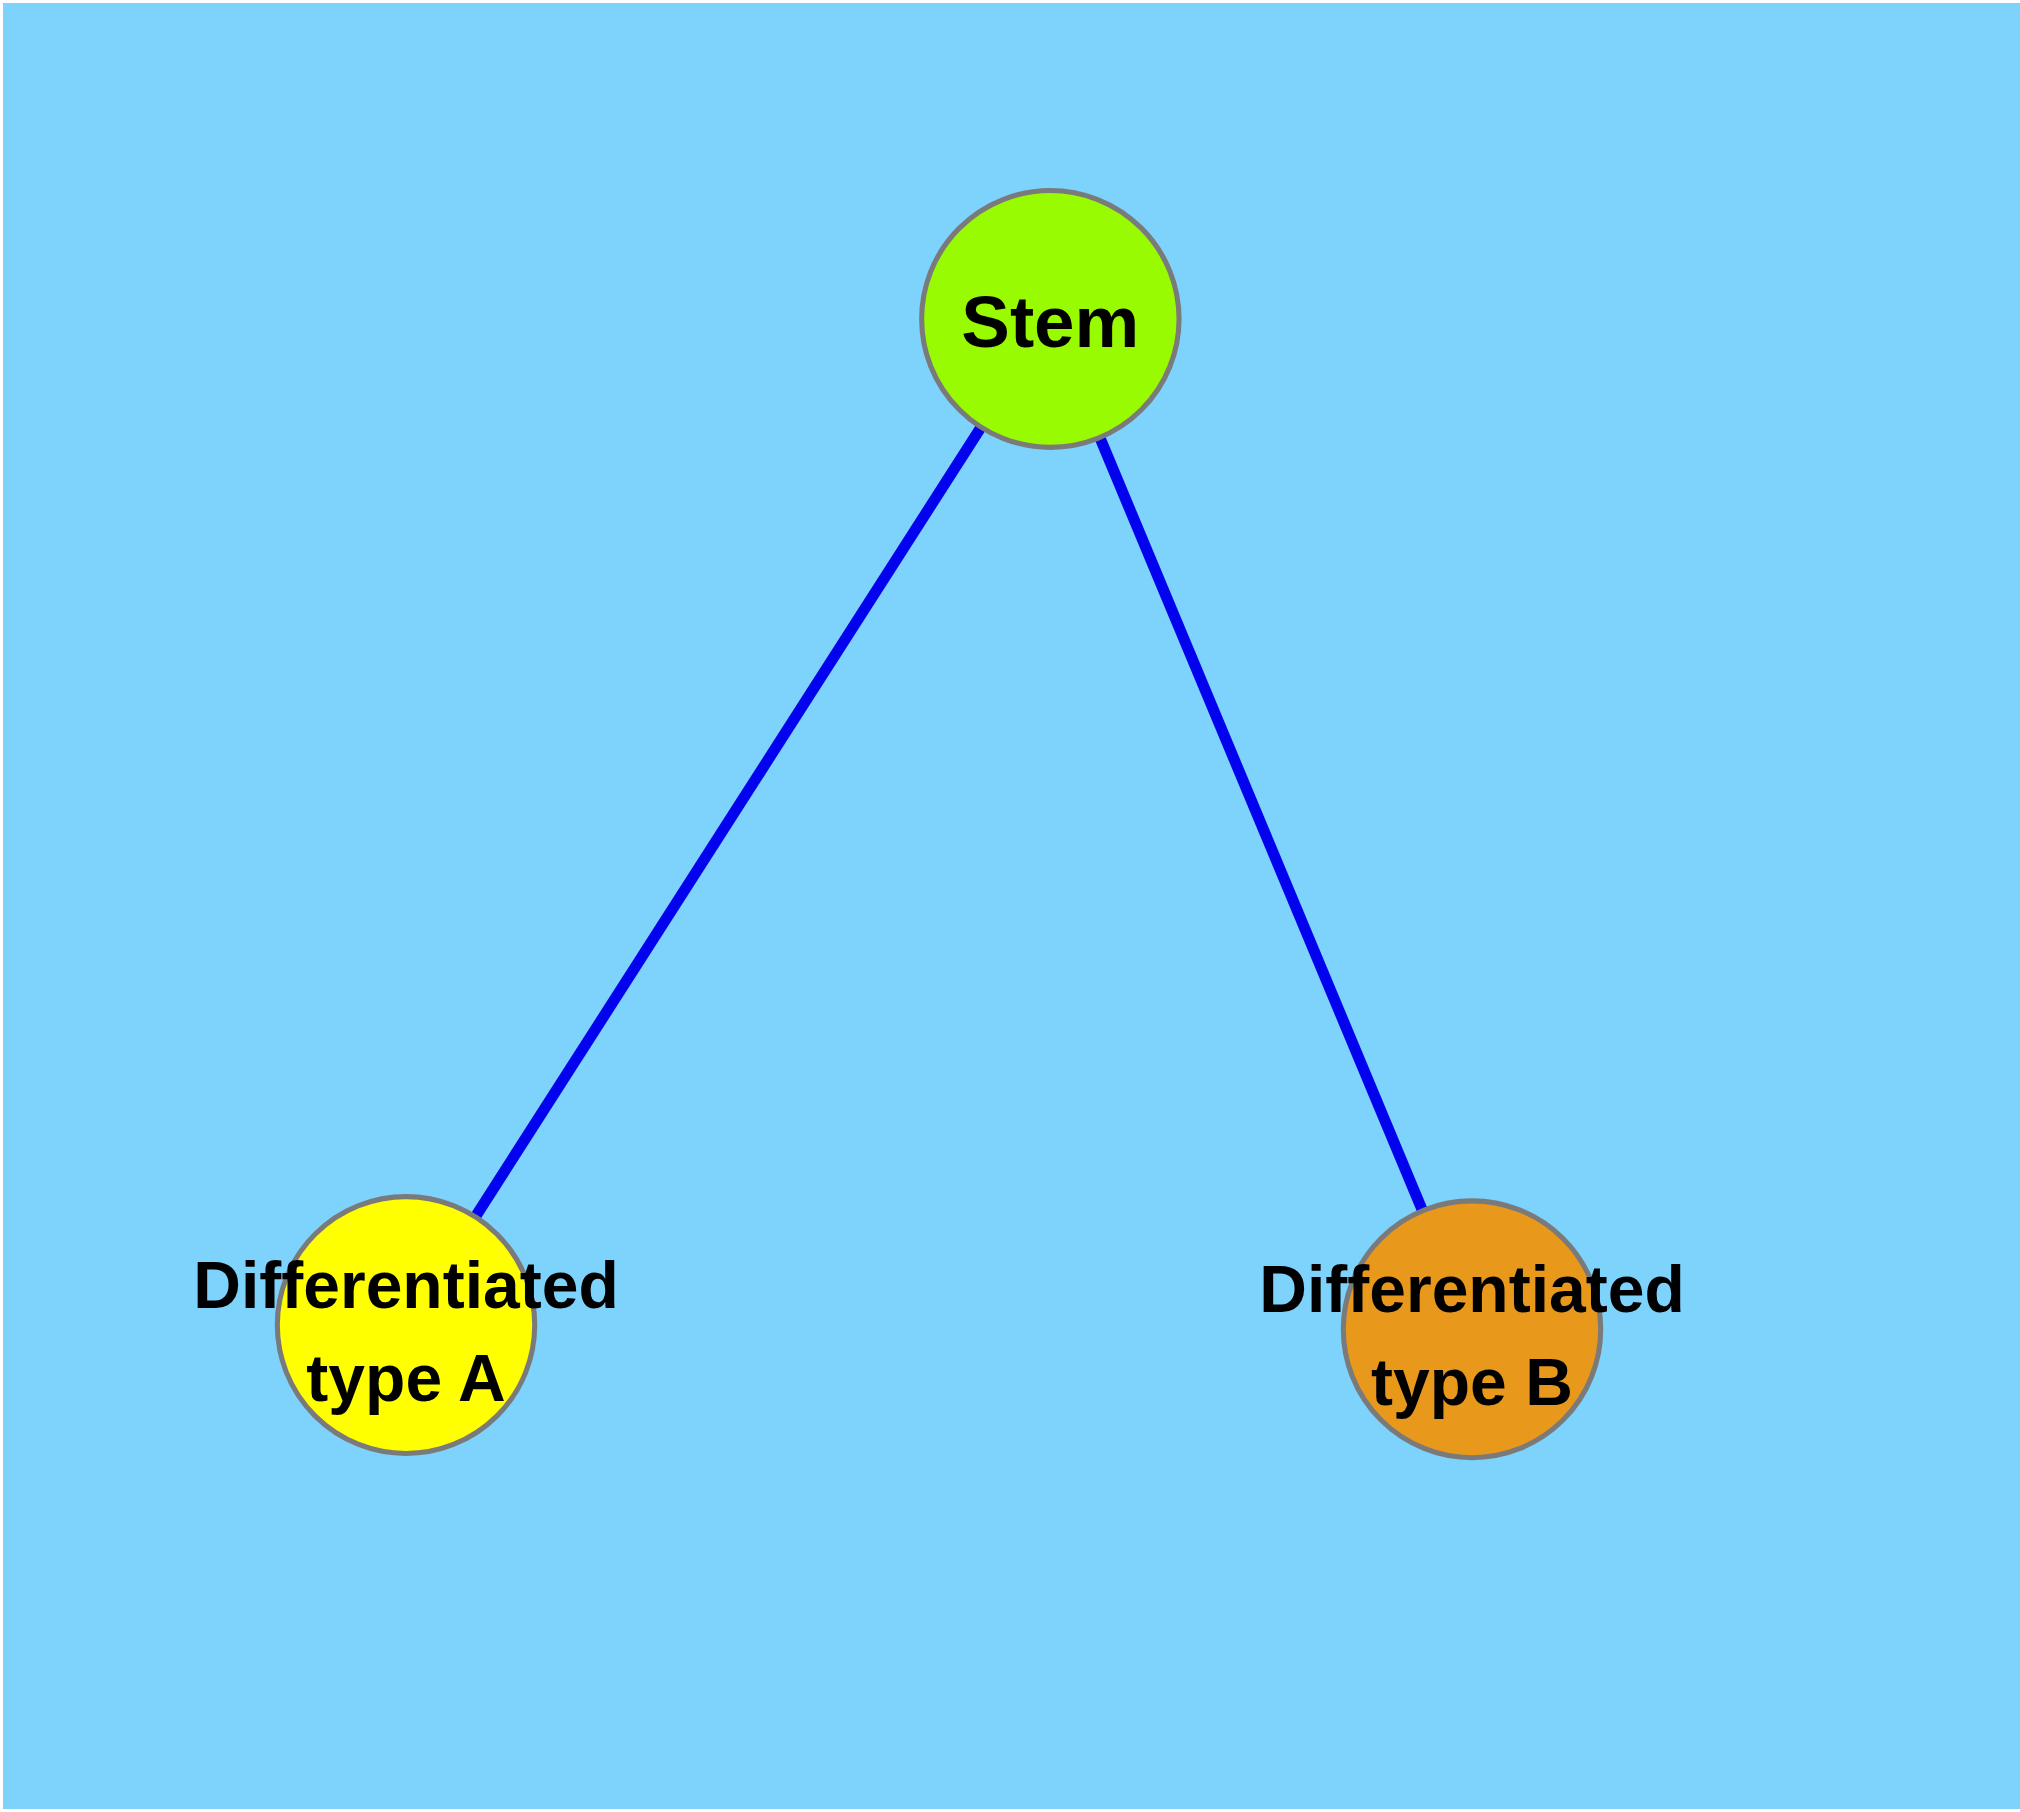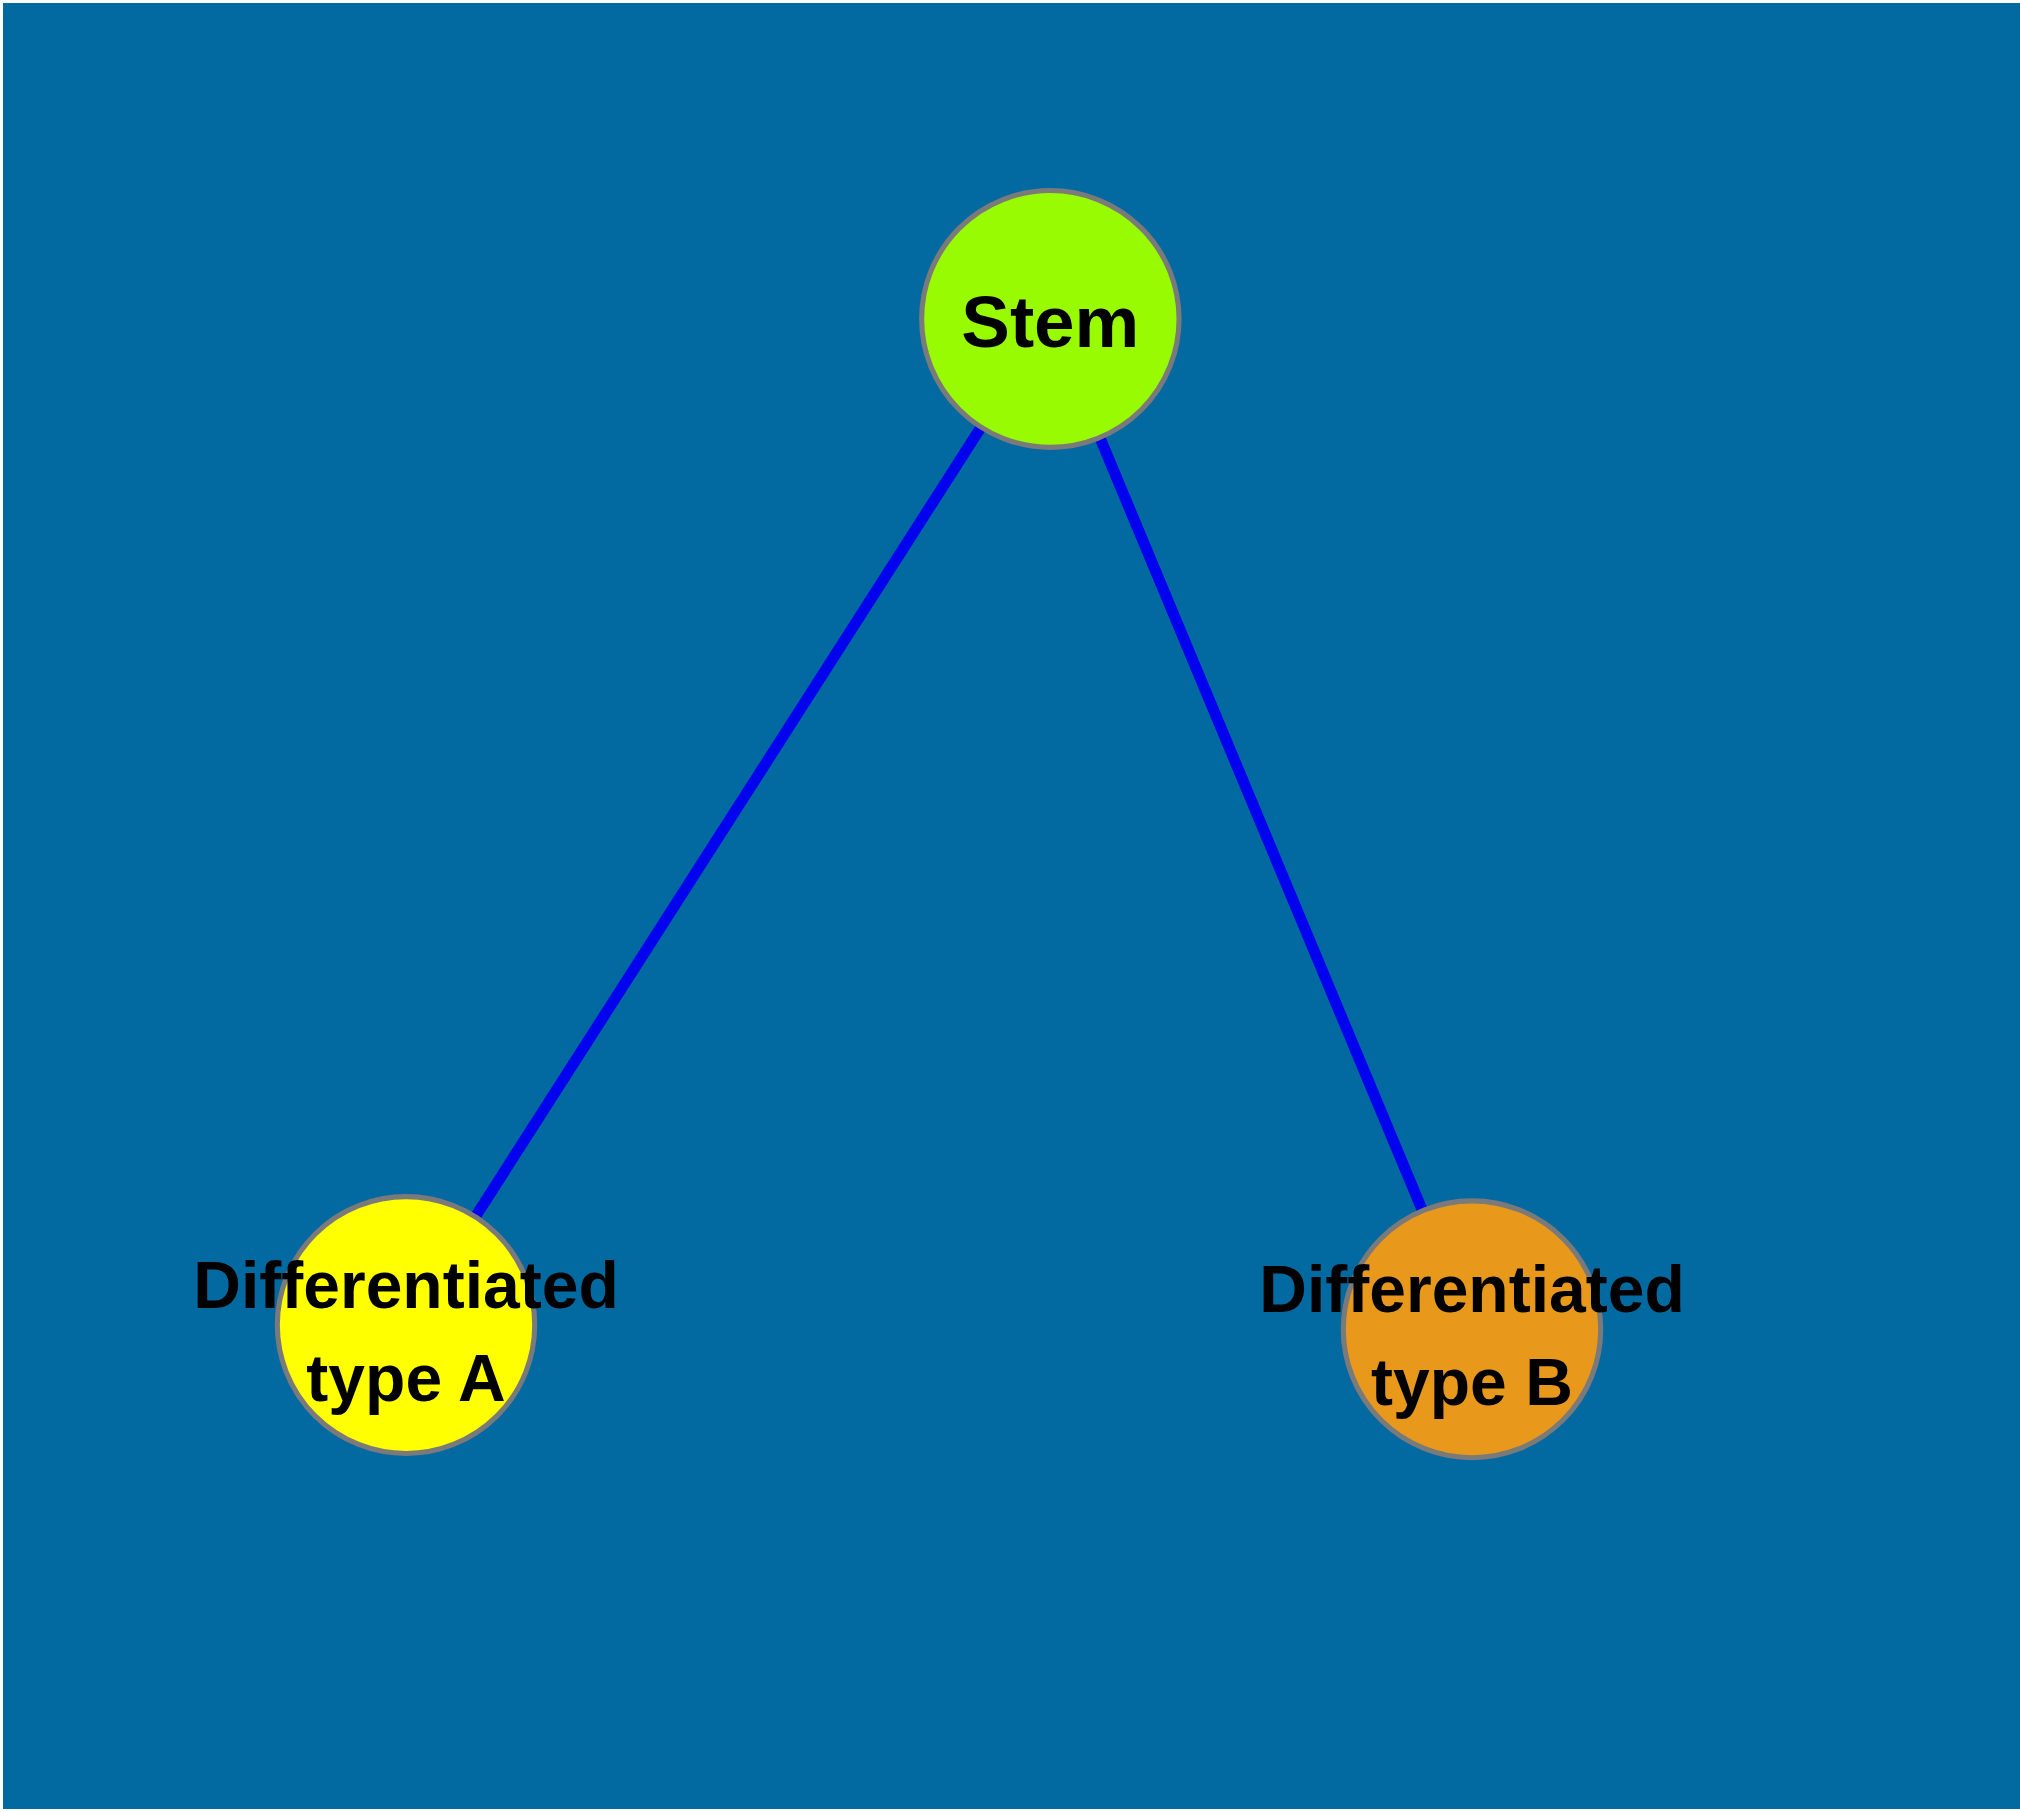--- a/index.html
+++ b/index.html
@@ -45,21 +45,21 @@
     font-size: 86px;
   }
   .node-label.multi {
     font-size: 78px;
   }
 </style>
 </head>
 <body>
 
 <div id="frame">
-  <div id="canvas-wrap" style="background: #0369a1;">
+  <div id="canvas-wrap" style="background: #7dd3fc;">
     <svg id="graph" viewBox="0 0 2384 2138" preserveAspectRatio="none" xmlns="http://www.w3.org/2000/svg">
 
       <line class="edge" x1="1237" y1="374" x2="476" y2="1565" stroke="#0202ee"></line>
       <line class="edge" x1="1237" y1="374" x2="1735" y2="1570" stroke="#0202ee"></line>
 
       <circle class="node" cx="1237" cy="374" r="152" fill="#99fb01" stroke="#7a7a7a"></circle>
       <text class="node-label single" x="1237" y="407">Stem</text>
 
       <circle class="node" cx="476" cy="1565" r="152" fill="#ffff00" stroke="#7a7a7a"></circle>
       <text class="node-label multi" x="476" y="1545">Differentiated</text>

